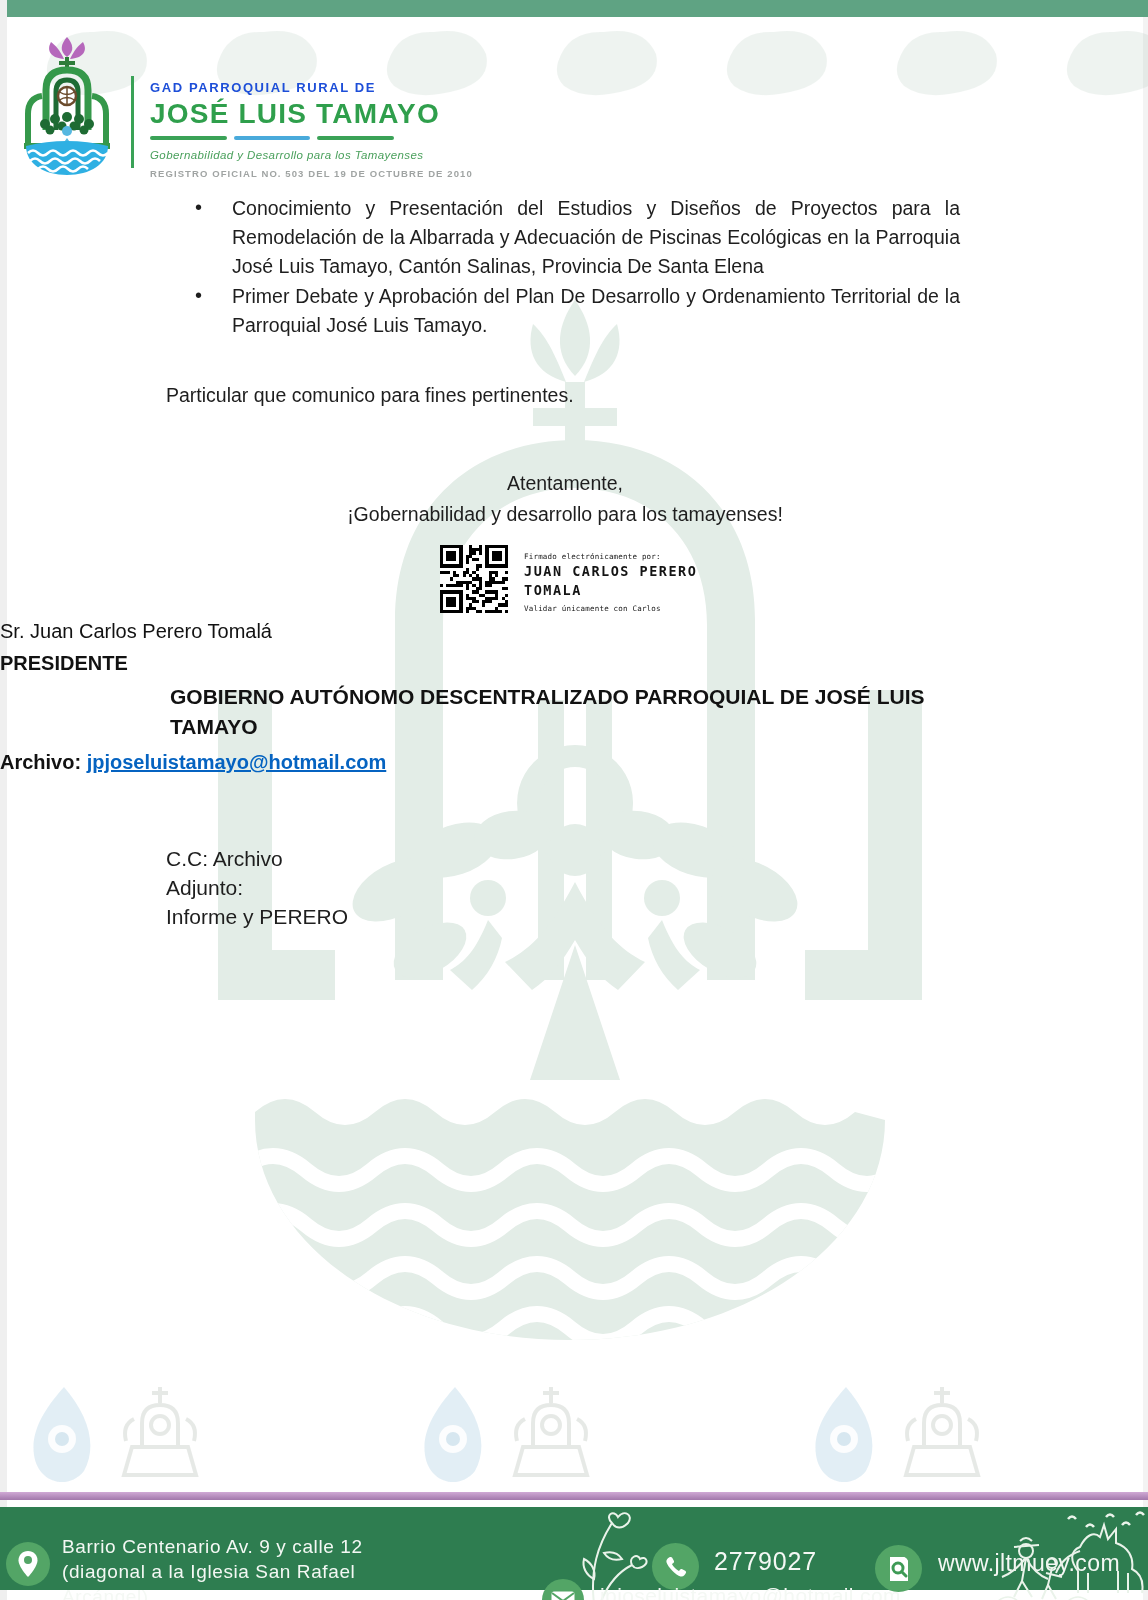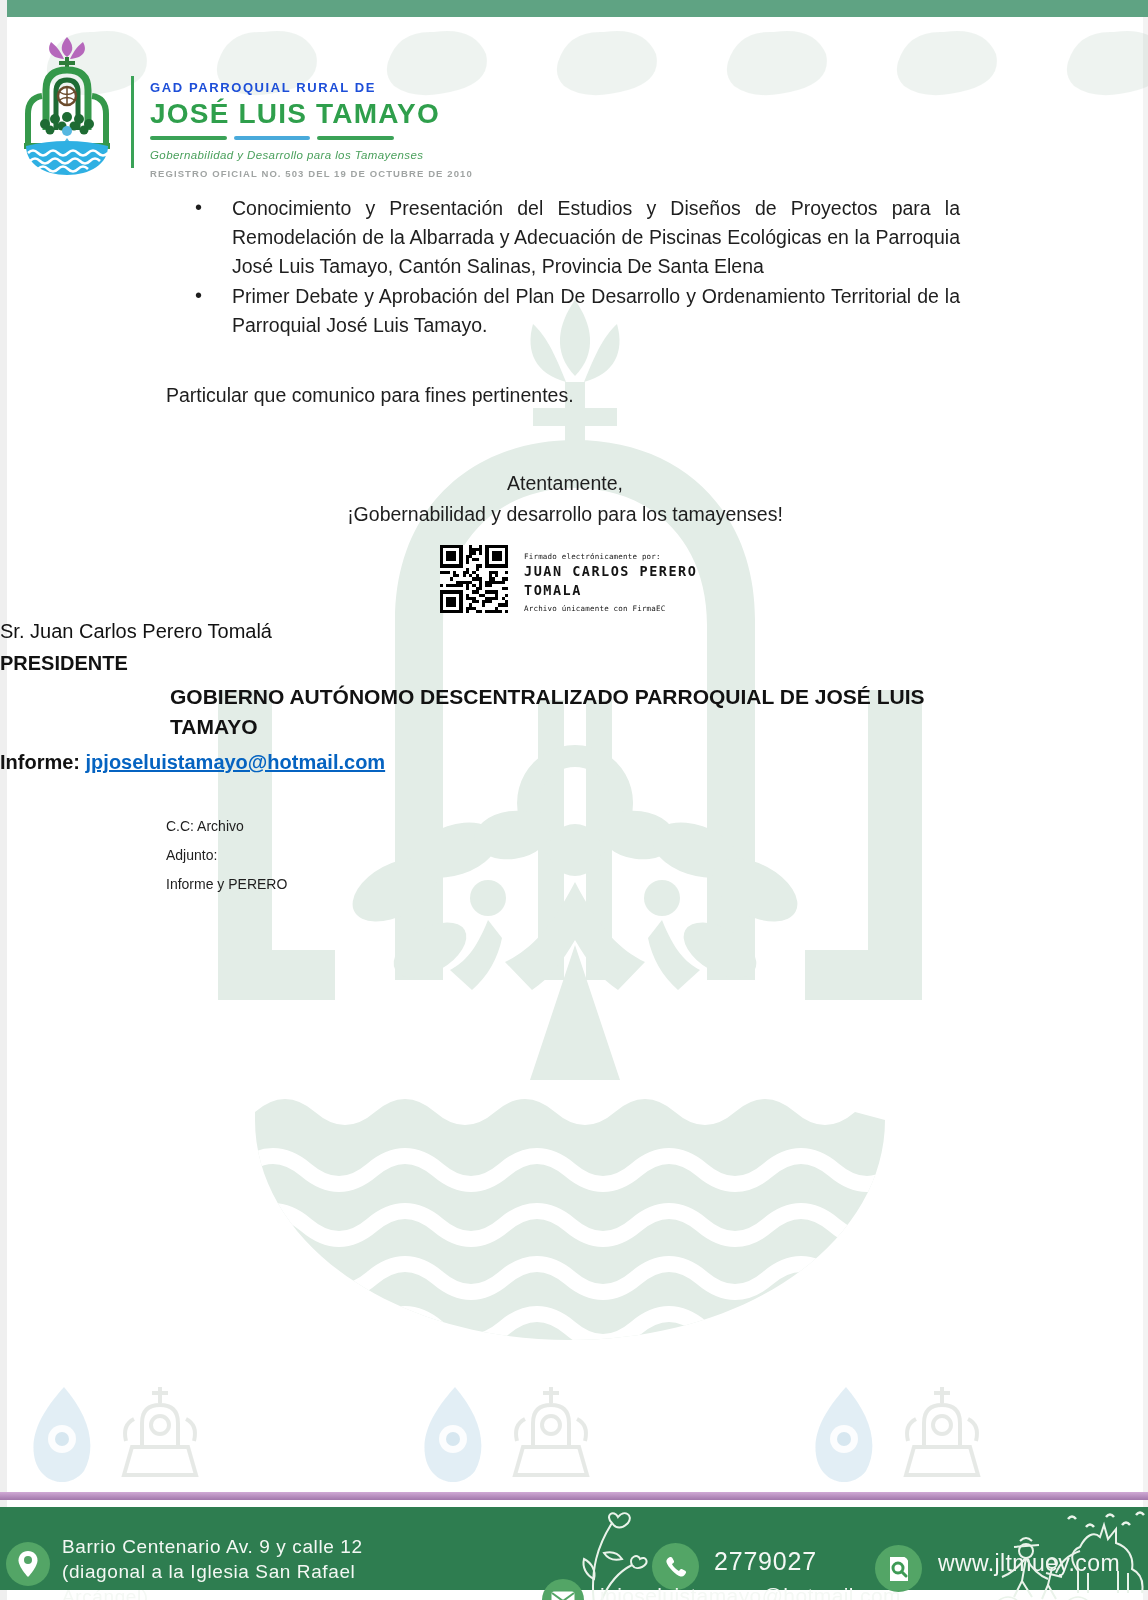--- a/index.html
+++ b/index.html
@@ -46,21 +46,21 @@
   .qr-name{font-size:13.5px;font-weight:bold;letter-spacing:1.5px;line-height:17px;margin-top:2px;}
   .qr-tiny2{margin-top:5px;font-size:7.5px;letter-spacing:.2px;}
 
   .sig-block{position:absolute;left:0;top:620px;width:1130px;color:#121212;}
   .sig-name{font-size:20px;}
   .sig-title{font-size:20px;font-weight:bold;margin-top:9px;}
   .sig-org{font-size:21px;font-weight:bold;margin:7px auto 0;width:790px;line-height:30px;}
   .sig-mail{font-size:20px;font-weight:bold;margin-top:9px;}
   .sig-mail .link{color:#0563c1;text-decoration:underline;cursor:pointer;}
 
-  .cc-block{position:absolute;left:166px;top:812px;font-size:14px;line-height:29px;}
+  .cc-block{position:absolute;left:166px;top:844px;font-size:21px;line-height:29px;}
 
   
   .icon-row-bottom{position:absolute;top:1383px;left:22px;display:flex;opacity:.4;}
   .pair{display:flex;align-items:flex-start;margin-right:205px;}
   .pair svg{flex:none;}
 
   .purple-line{position:absolute;top:1492px;left:0;width:100%;height:8px;
                background:linear-gradient(#d0a9d5,#a278ab);z-index:3;}
 
   
@@ -349,30 +349,30 @@
               <rect x="51" y="60" width="3" height="3"></rect>
               <rect x="54" y="60" width="3" height="3"></rect>
               <rect x="60" y="60" width="3" height="3"></rect>
             </g>
         </g>
       </svg>
       <div class="qr-text">
         <div class="qr-tiny">Firmado electrónicamente por:</div>
         <div class="qr-name">JUAN CARLOS PERERO</div>
         <div class="qr-name">TOMALA</div>
-        <div class="qr-tiny2">Archivo únicamente con FirmaEC</div>
+        <div class="qr-tiny2">Validar únicamente con Carlos</div>
       </div>
     </div>
 
     <div class="sig-block">
       <div class="sig-name">Sr. Juan Carlos Perero Tomalá</div>
       <div class="sig-title">PRESIDENTE</div>
       <div class="sig-org">GOBIERNO AUTÓNOMO DESCENTRALIZADO PARROQUIAL DE JOSÉ LUIS TAMAYO</div>
       <div class="sig-mail">
-        <span>Informe:</span>
+        <span>Archivo:</span>
         <span class="link">jpjoseluistamayo@hotmail.com</span>
       </div>
     </div>
 
     <div class="cc-block">
       <div>C.C: Archivo</div>
       <div>Adjunto:</div>
       <div>Informe y PERERO</div>
     </div>
   </div>

